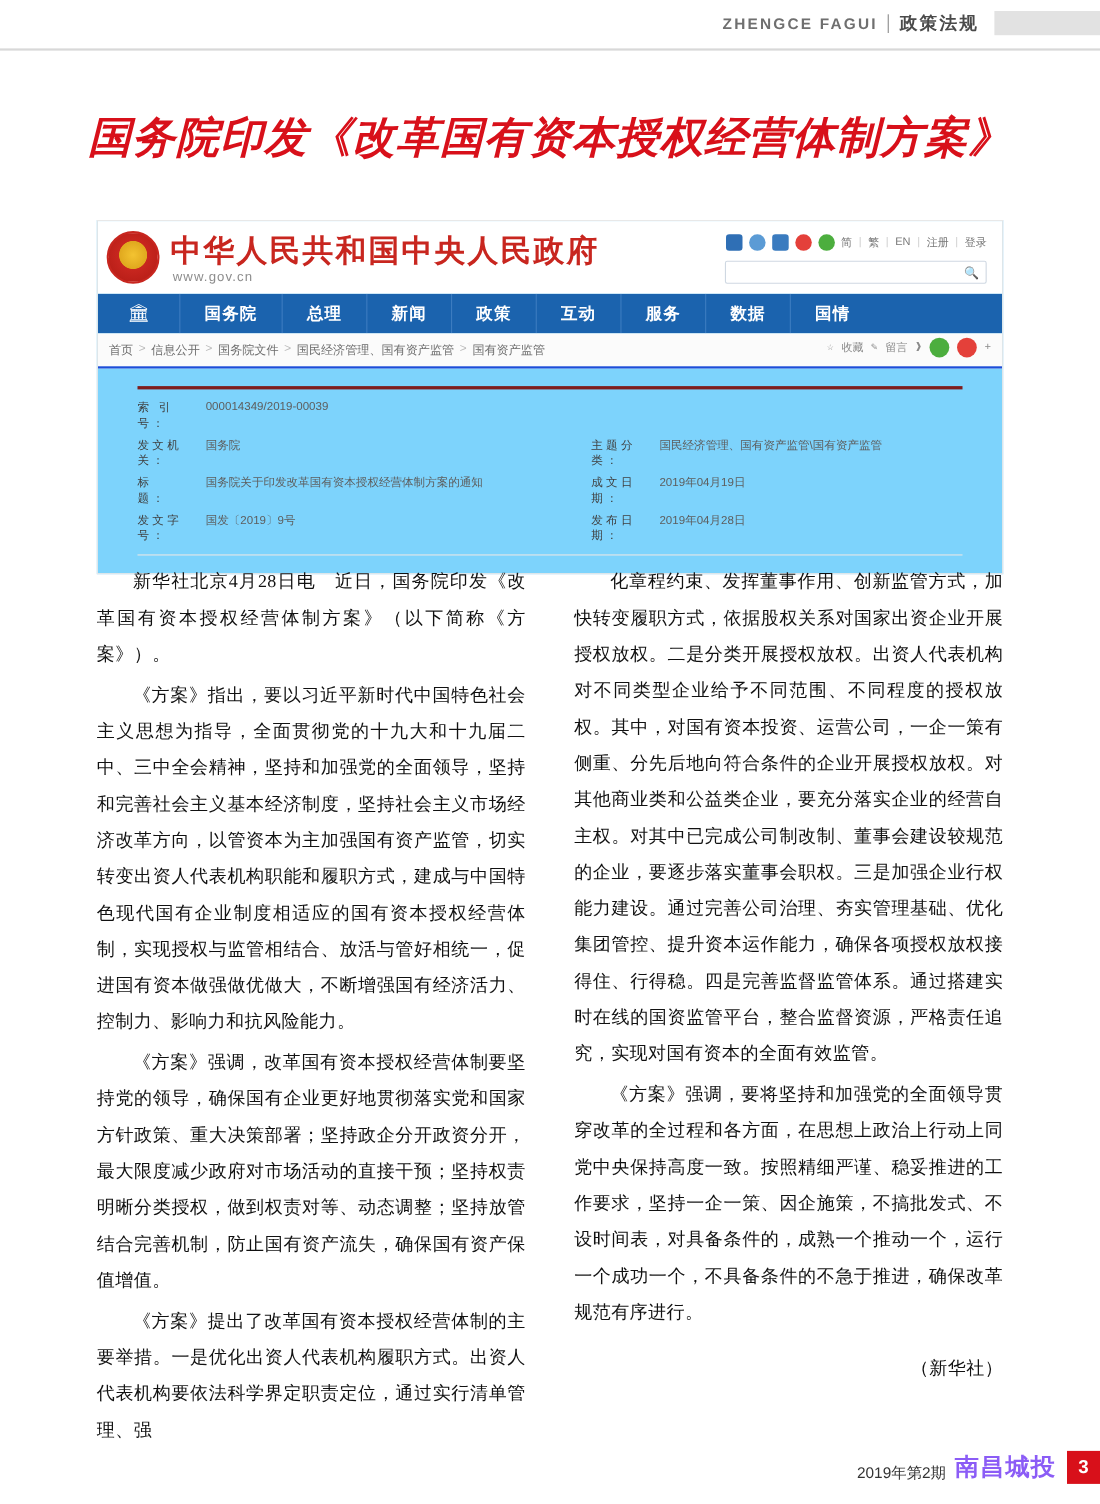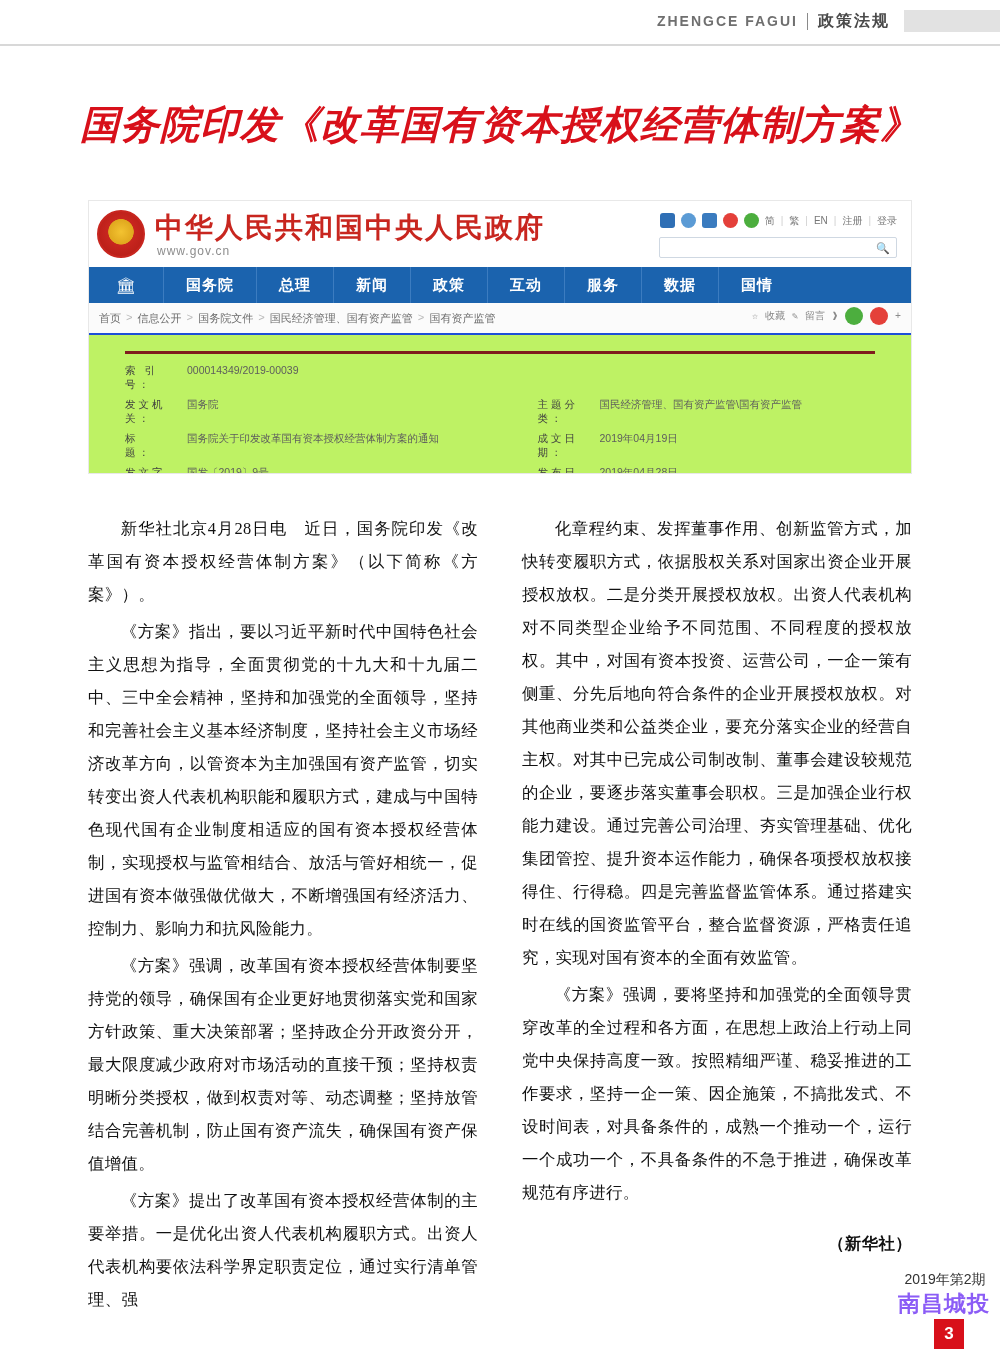--- a/index.html
+++ b/index.html
@@ -76,22 +76,22 @@
     color: #d8101a;
     letter-spacing: 1px;
     font-style: italic;
   }
   
   .site-shot {
     position: absolute;
     top: 200px;
     left: 88px;
     width: 824px;
-    height: 274px;
-    background: #bef264;
+    height: 322px;
+    background: #7dd3fc;
     border: 1px solid #e8e8e8;
     box-sizing: border-box;
     overflow: hidden;
   }
   .gov-top {
     height: 66px;
     position: relative;
     background: #fff;
   }
   .gov-emblem {
@@ -256,30 +256,28 @@
     letter-spacing: 0.4px;
   }
   .col p {
     margin: 0 0 4px 0;
     text-indent: 2em;
   }
   .col p.credit {
     text-align: right;
     text-indent: 0;
     margin-top: 18px;
-    font-weight: bold;
   }
   
   .page-footer {
     position: absolute;
     bottom: 18px;
     right: 0;
     display: flex;
-    align-items: center;
-    flex-direction: column;
+    align-items: flex-end;
   }
   .footer-issue {
     font-family: "Liberation Sans", sans-serif;
     font-size: 14px;
     color: #333;
     padding-right: 8px;
   }
   .footer-brand {
     font-family: "Liberation Serif", serif;
     font-size: 22px;

